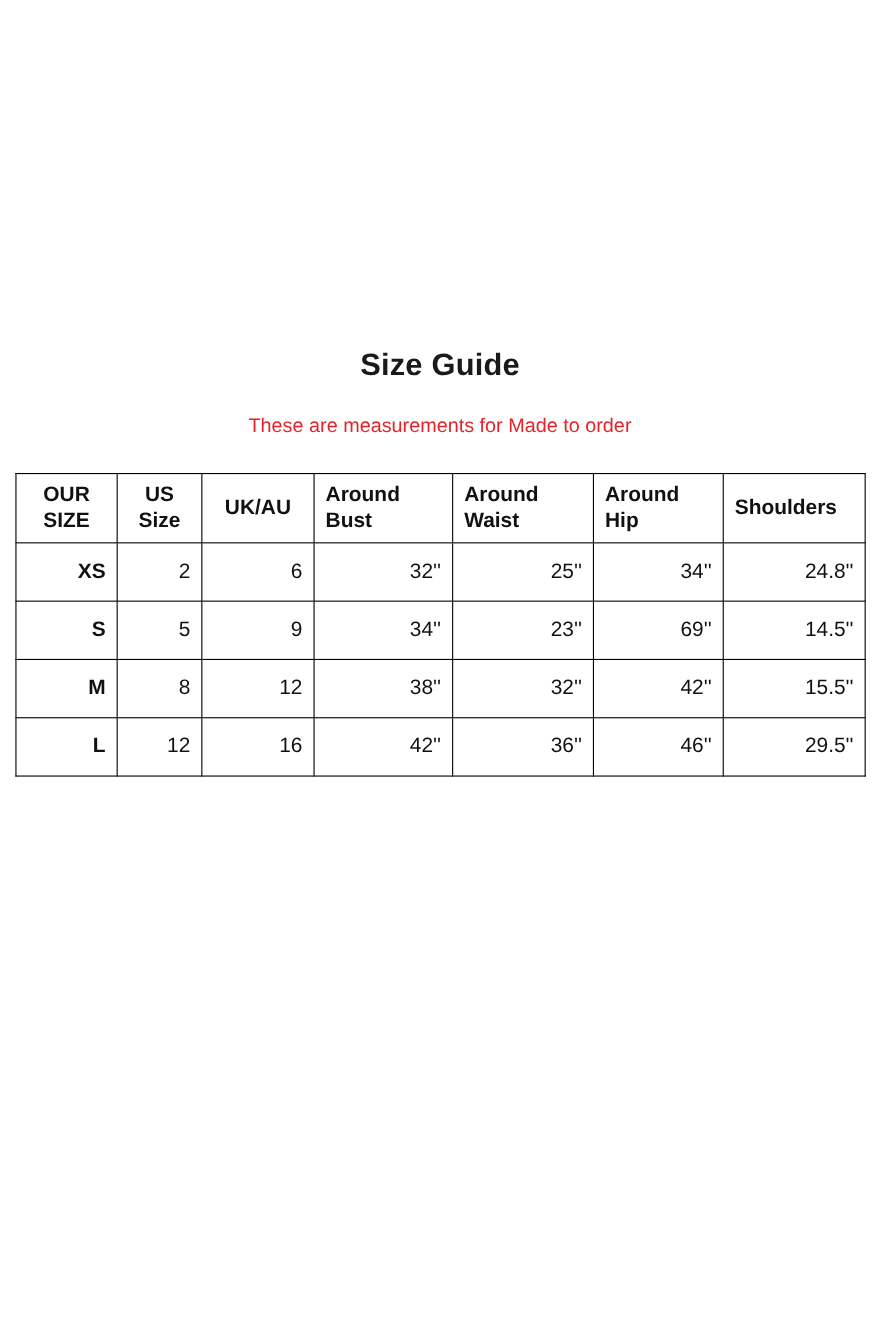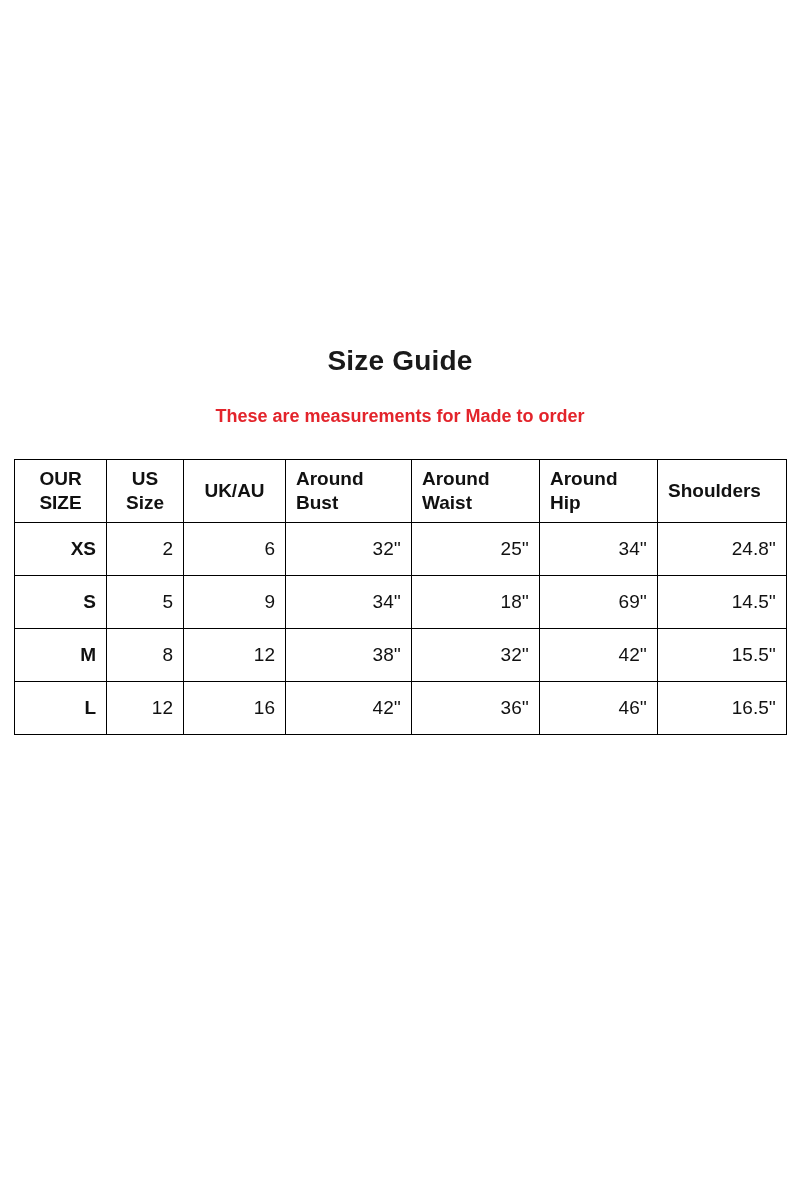--- a/index.html
+++ b/index.html
@@ -14,41 +14,40 @@
     color: #000000;
     position: relative;
     overflow: hidden;
   }
   .page {
     position: absolute;
     left: 0;
     top: 0;
     width: 800px;
     height: 872px;
-    margin-top: 29px;
   }
   .title {
     position: absolute;
     left: 0;
     top: 316px;
     width: 800px;
     text-align: center;
     font-size: 28px;
     font-weight: bold;
     color: #1a1a1a;
     letter-spacing: 0.2px;
   }
   .subtitle {
     position: absolute;
     left: 0;
     top: 377px;
     width: 800px;
     text-align: center;
     font-size: 18px;
-    font-weight: bold;
+    font-weight: normal;
     color: #e3242b;
   }
   .table-wrap {
     position: absolute;
     left: 14px;
     top: 430px;
     width: 772px;
   }
   table.size-table {
     width: 772px;
@@ -153,39 +152,39 @@
           <td>32''</td>
           <td>25''</td>
           <td>34''</td>
           <td>24.8''</td>
         </tr>
         <tr>
           <td class="size-cell">S</td>
           <td>5</td>
           <td>9</td>
           <td>34''</td>
-          <td>18''</td>
+          <td>23''</td>
           <td>69''</td>
           <td>14.5''</td>
         </tr>
         <tr>
           <td class="size-cell">M</td>
           <td>8</td>
           <td>12</td>
           <td>38''</td>
           <td>32''</td>
           <td>42''</td>
           <td>15.5''</td>
         </tr>
         <tr>
           <td class="size-cell">L</td>
           <td>12</td>
           <td>16</td>
           <td>42''</td>
           <td>36''</td>
           <td>46''</td>
-          <td>16.5''</td>
+          <td>29.5''</td>
         </tr>
       </tbody>
     </table>
   </div>
 
 </div>
 
 </body></html>

